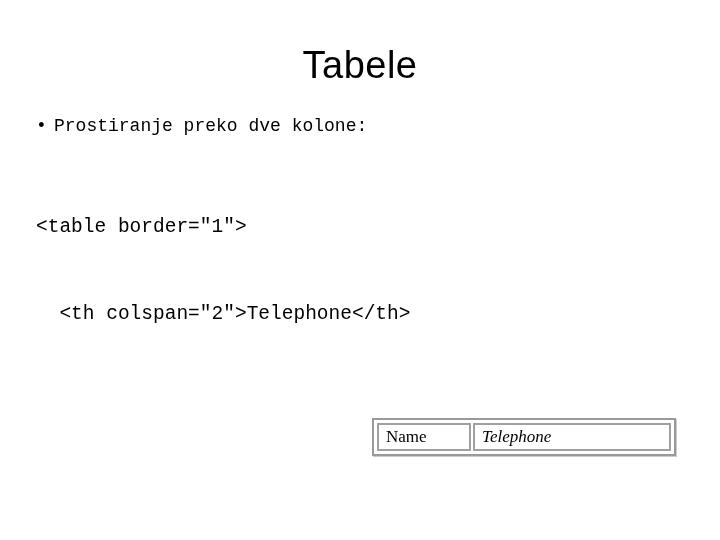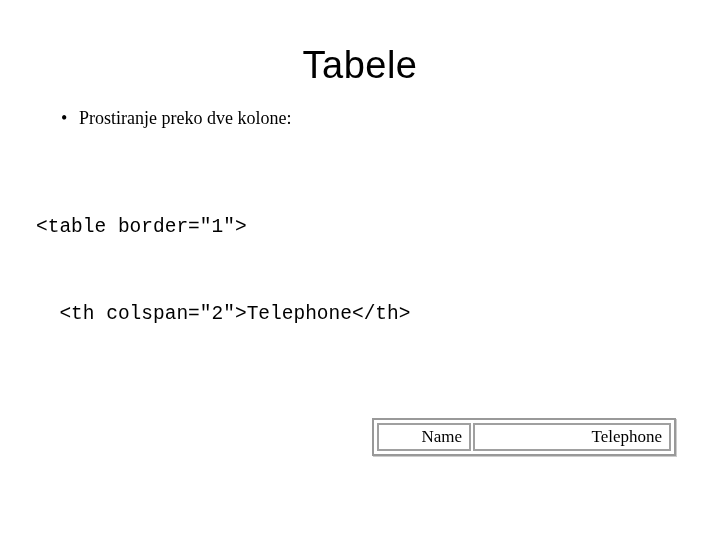--- a/index.html
+++ b/index.html
@@ -26,27 +26,26 @@
     width: 720px;
     text-align: center;
     font-size: 38px;
     font-weight: normal;
     font-family: "Liberation Sans", sans-serif;
     letter-spacing: 0.5px;
     color: #000000;
   }
   .bullet-row {
     position: absolute;
-    top: 108px;
+    top: 116px;
     left: 36px;
     width: 600px;
     font-size: 18px;
-    font-family: Liberation Serif, serif;
+    font-family: Liberation Mono, monospace;
     white-space: nowrap;
-    margin-left: 25px;
   }
   .bullet-dot {
     display: inline-block;
     width: 18px;
     text-align: left;
     font-size: 18px;
   }
   .bullet-text {
     display: inline-block;
   }
@@ -78,30 +77,30 @@
     border-collapse: separate;
     border-spacing: 2px;
     font-family: "Liberation Serif", serif;
     font-size: 17px;
     background: #ffffff;
   }
   table.demo th,
   table.demo td {
     border: 2px solid #a0a0a0;
     padding: 2px 7px;
-    text-align: right;
+    text-align: left;
     font-weight: normal;
     white-space: nowrap;
     color: #000000;
   }
   table.demo th {
     font-weight: normal;
   }
   .cell-name { min-width: 76px; }
-  .cell-tel  { min-width: 180px; }
+  .cell-tel  { min-width: 180px; font-style: italic; }
 </style>
 </head>
 <body>
 
 <div class="slide">
 
   <div class="slide-title">Tabele</div>
 
   <div class="bullet-row">
     <span class="bullet-dot">•</span><span class="bullet-text">Prostiranje preko dve kolone:</span>

